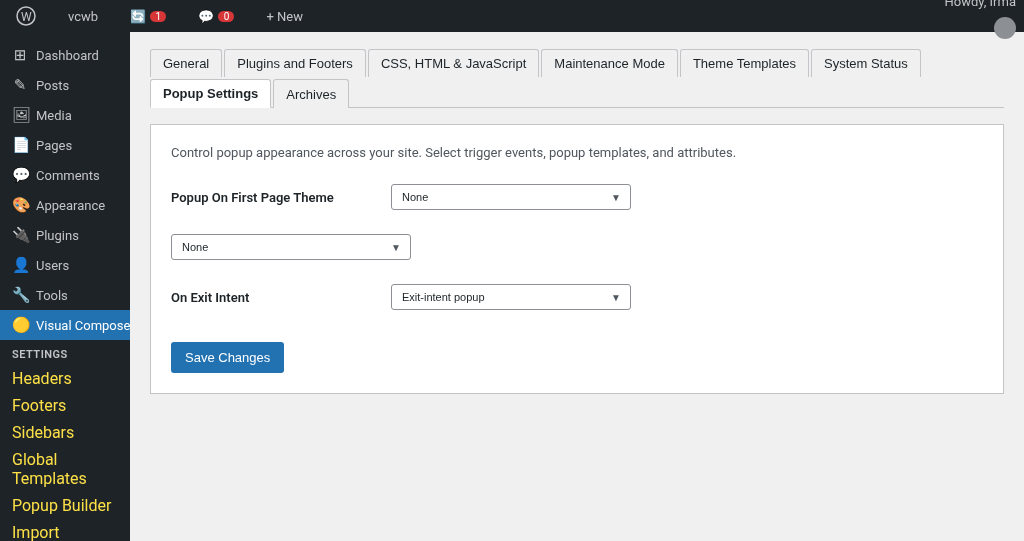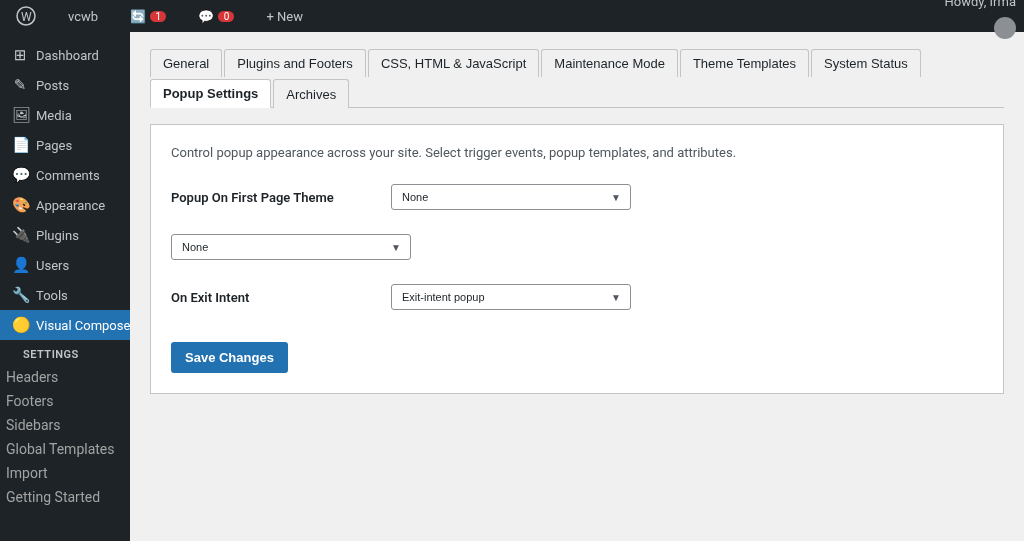--- a/index.html
+++ b/index.html
@@ -45,32 +45,32 @@
       padding: 6px 12px;
       cursor: pointer;
       color: #c3c4c7;
       font-size: 13px;
       white-space: nowrap;
     }
     .sidebar-item.active { background: #2271b1; color: #fff; }
     .sidebar-item .si-icon { font-size: 15px; width: 16px; text-align: center; }
 
     .settings-heading {
-      padding: 8px 23px 4px;
+      padding: 8px 12px 4px;
       font-size: 11px;
       font-weight: 600;
       color: #c3c4c7;
       text-transform: uppercase;
       letter-spacing: 0.5px;
     }
     .settings-sub-item {
-      padding: 4px 6px;
-      cursor: pointer;
-      color: #a3a3a3;
-      font-size: 14px;
+      padding: 4px 12px;
+      cursor: pointer;
+      color: #fde047;
+      font-size: 16px;
     }
 
     
     #main {
       flex: 1;
       padding: 16px 20px;
       overflow-y: auto;
       background: #f0f0f1;
     }
 
@@ -148,21 +148,21 @@
 
     
     .save-btn {
       background: #2271b1;
       color: #fff;
       border: none;
       border-radius: 3px;
       padding: 8px 14px;
       font-size: 13px;
       cursor: pointer;
-      font-weight: 700;
+      font-weight: 400;
       margin-top: 8px;
     }
   </style>
 </head>
 <body>
 
 <div id="wpadminbar">
   <div class="bar-left">
     <div class="adminbar-item">
       <svg class="wp-logo" viewBox="0 0 20 20" fill="#c3c4c7">
@@ -235,20 +235,21 @@
           <span class="si-icon">🟡</span>
           <span>Visual Composer</span>
         </div>
       </div>
     <div class="settings-heading">Settings</div>
     <div id="settings-sub-items">
         <div class="settings-sub-item">Headers</div>
         <div class="settings-sub-item">Footers</div>
         <div class="settings-sub-item">Sidebars</div>
         <div class="settings-sub-item">Global Templates</div>
+        <div class="settings-sub-item">Popup Builder</div>
         <div class="settings-sub-item">Import</div>
         <div class="settings-sub-item">Getting Started</div>
       </div>
   </div>
 
   <div id="main">
 
     <div class="tabs-bar" id="tabs-bar">
         <button class="tab-btn">General</button>
         <button class="tab-btn">Plugins and Footers</button>

